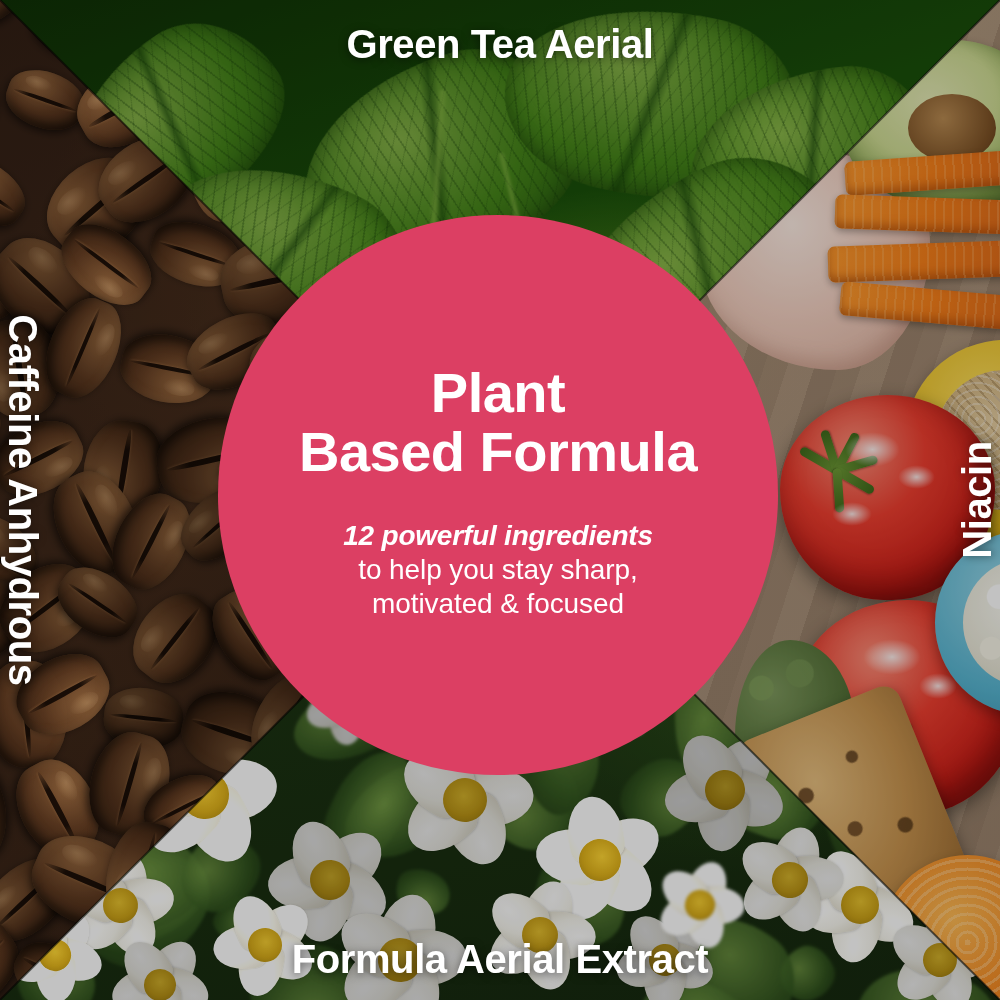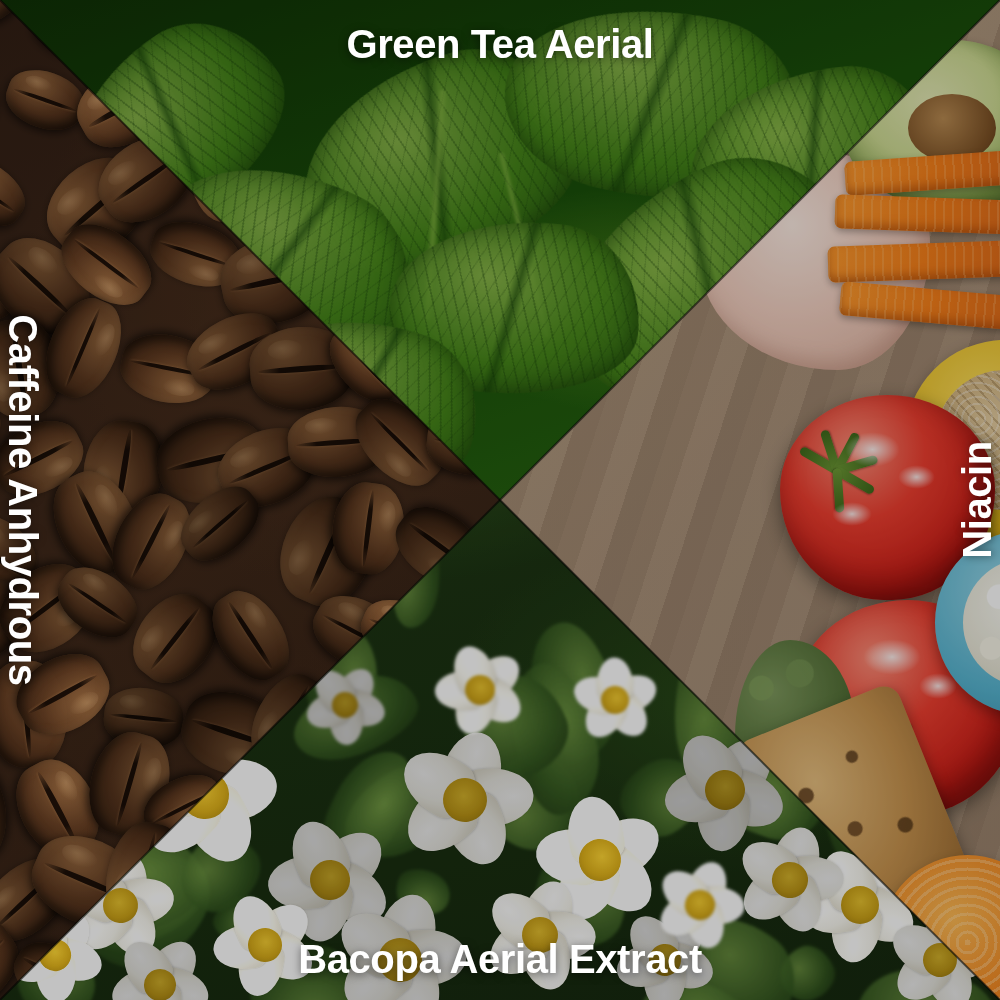--- a/index.html
+++ b/index.html
@@ -727,19 +727,30 @@
         </div>
       <div class="tint"></div>
     </div>
   </div>
 
   <svg id="diagonals" width="1000" height="1000">
     <line x1="0" y1="0" x2="1000" y2="1000" stroke="rgba(0,0,0,0.55)" stroke-width="2"></line>
     <line x1="1000" y1="0" x2="0" y2="1000" stroke="rgba(0,0,0,0.55)" stroke-width="2"></line>
   </svg>
 
+  <div id="center-circle" style="background: rgb(220, 63, 99);">
+    <div id="headline">
+      <span>Plant</span>
+      <span class="l2">Based Formula</span>
+    </div>
+    <div id="sub-lead">12 powerful ingredients</div>
+    <div id="sub-rest">
+      <span>to help you stay sharp,</span>
+      <span>motivated &amp; focused</span>
+    </div>
+  </div>
 
   <div class="label" id="label-top">Green Tea Aerial</div>
   <div class="label" id="label-left">Caffeine Anhydrous</div>
   <div class="label" id="label-right">Niacin</div>
-  <div class="label" id="label-bottom">Bacopa Aerial Extract</div>
+  <div class="label" id="label-bottom">Formula Aerial Extract</div>
 
 </div>
 
 </body></html>

